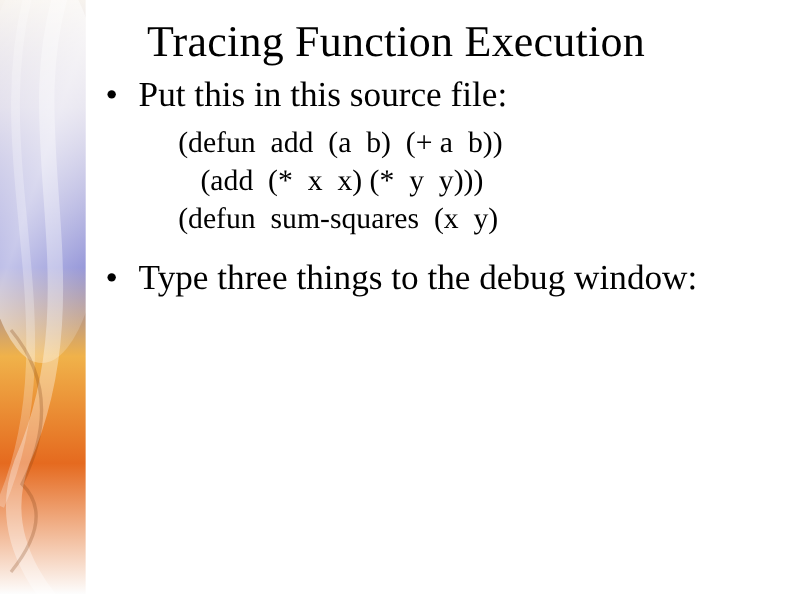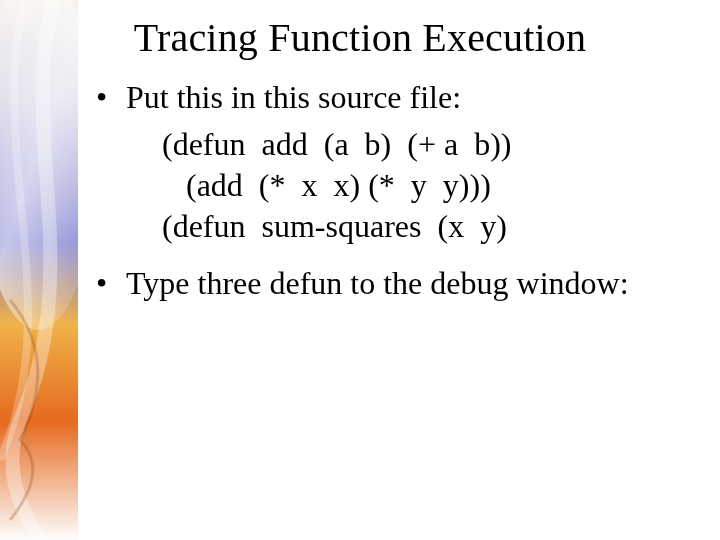--- a/index.html
+++ b/index.html
@@ -26,21 +26,21 @@
     position: relative;
     z-index: 1;
     width: 720px;
     height: 540px;
     box-sizing: border-box;
   }
   .title {
     text-align: center;
     font-size: 40px;
     font-weight: 400;
-    margin: 14px 0 18px 0;
+    margin: 14px 0 6px 0;
     letter-spacing: 0.2px;
   }
   .body {
     padding: 0 18px 0 0;
   }
   .bullet {
     display: flex;
     align-items: baseline;
     font-size: 32px;
     margin-left: 96px;
@@ -49,21 +49,21 @@
   .bullet .dot {
     width: 30px;
     flex: 0 0 30px;
     text-align: left;
   }
   .code-block {
     margin-left: 162px;
     margin-bottom: 18px;
   }
   .code-line {
-    font-size: 32px;
+    font-size: 27px;
     line-height: 1.28;
     white-space: pre;
   }
 </style>
 </head>
 <body>
 
 <div class="bg-deco">
   <svg width="78" height="540" viewBox="0 0 78 540">
     <defs>
@@ -100,17 +100,17 @@
       <span>Put this in this source file:</span>
     </div>
     <div class="code-block">
       <div class="code-line">(defun  add  (a  b)  (+ a  b))</div>
       <div class="code-line">   (add  (*  x  x) (*  y  y)))</div>
       <div class="code-line">(defun  sum-squares  (x  y)</div>
     </div>
 
     <div class="bullet">
       <span class="dot">•</span>
-      <span>Type three defun to the debug window:</span>
+      <span>Type three things to the debug window:</span>
     </div>
 
   </div>
 </div>
 
 </body></html>

